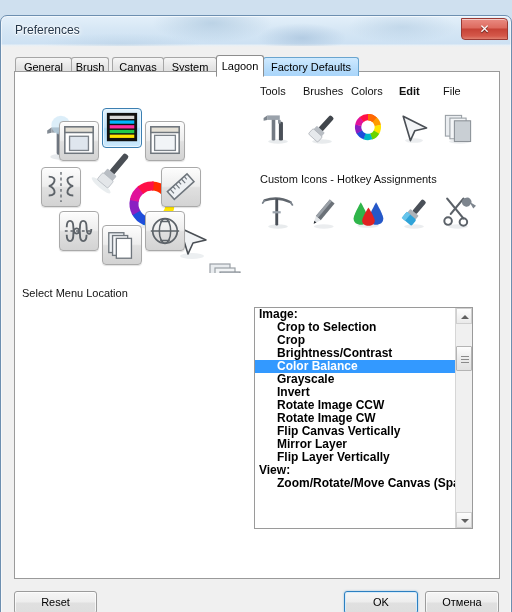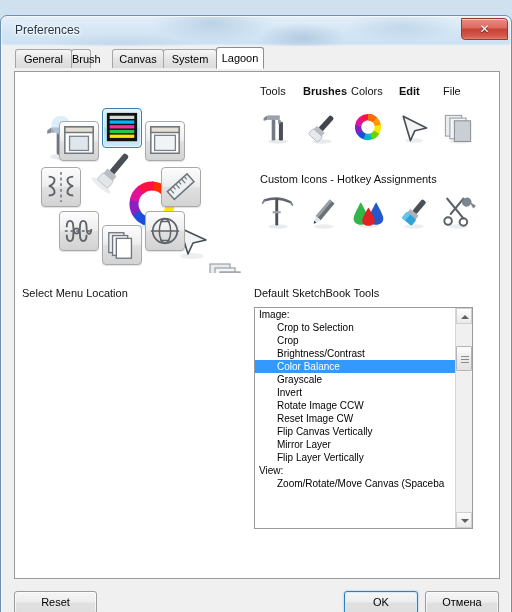--- a/index.html
+++ b/index.html
@@ -50,21 +50,21 @@
     border-radius:0 4px 0 4px;
     background:linear-gradient(to bottom,#e98b82 0%,#dd6a5e 45%,#c64236 50%,#d4584a 85%,#e08070 100%);
     box-shadow:inset 0 1px 0 rgba(255,255,255,.55);
     color:#fff;font-size:12px;font-weight:bold;
     text-align:center;line-height:20px;
     text-shadow:0 1px 1px rgba(0,0,0,.6);
     cursor:pointer;
   }
 
   
-  #tabstrip{position:absolute;left:13px;top:32px;width:486px;height:20px;}
+  #tabstrip{position:absolute;left:13px;top:40px;width:486px;height:20px;}
   .tab{
     position:absolute;top:1px;height:19px;box-sizing:border-box;
     background:linear-gradient(to bottom,#f6f6f6,#e4e4e4 55%,#dcdcdc);
     border:1px solid #a6a6a6;border-bottom:none;
     border-radius:3px 3px 0 0;
     font-size:11px;line-height:18px;text-align:center;color:#000;
     cursor:pointer;white-space:nowrap;
   }
   .tab.active{
     top:-1px;height:22px;line-height:20px;
@@ -112,22 +112,22 @@
   .locbtn svg{display:block;}
 
   
   #listbox{
     position:absolute;left:239px;top:235px;width:219px;height:222px;
     box-sizing:border-box;background:#fff;border:1px solid #9a9a9a;
     overflow:hidden;
   }
   #listinner{position:absolute;left:0;top:0;right:17px;top:0;bottom:0;overflow:hidden;}
   .litem{
-    height:13px;line-height:13px;font-size:10px;color:#000;
-    white-space:nowrap;overflow:hidden;padding-left:4px;cursor:default;
+    height:13px;line-height:13px;font-size:12px;color:#000;
+    white-space:nowrap;overflow:hidden;padding-left:4px;cursor:default;font-weight:bold;
   }
   .litem.ind{padding-left:22px;}
   .litem.sel{background:#3399ff;color:#fff;}
   
   #vscroll{position:absolute;right:0;top:0;width:17px;height:100%;background:#f0f0f0;border-left:1px solid #d6d6d6;box-sizing:border-box;}
   .sbbtn{position:absolute;left:0;width:16px;height:16px;background:linear-gradient(to bottom,#fdfdfd,#eaeaea);border:1px solid #cfcfcf;box-sizing:border-box;cursor:pointer;}
   .sbbtn.up{top:0;}
   .sbbtn.dn{bottom:0;}
   .sbarrow{position:absolute;left:4px;top:6px;width:0;height:0;}
   .sbbtn.up .sbarrow{border-left:4px solid transparent;border-right:4px solid transparent;border-bottom:4px solid #606060;}
@@ -166,24 +166,25 @@
       <div class="b2"></div>
       <div class="b3"></div>
       <div class="b4"></div>
   </div>
 
   <div id="title">Preferences</div>
   <div id="closebtn">✕</div>
 
   <div id="tabstrip">
       <div class="tab" style="left: 1px; width: 57px;">General</div>
-      <div class="tab" style="left: 57px; width: 20px;">Brush</div>
+      <div class="tab" style="left: 57px; width: 38px;">Brush</div>
       <div class="tab" style="left: 98px; width: 52px;">Canvas</div>
       <div class="tab" style="left: 149px; width: 54px;">System</div>
       <div class="tab active" style="left: 202px; width: 48px;">Lagoon</div>
+      <div class="tab hover" style="left: 249px; width: 96px;">Factory Defaults</div>
     </div>
 
   <div id="tabpage">
 
     <div id="lagoonpreview">
       <svg class="arcimg" viewBox="0 0 300 300">
         <defs>
           <linearGradient id="arcg" x1="0" y1="0" x2="0.4" y2="1">
             <stop offset="0%" stop-color="#ffffff"></stop>
             <stop offset="45%" stop-color="#f2f2f2"></stop>
@@ -254,21 +255,21 @@
           <ellipse cx="0" cy="20" rx="14" ry="3" fill="#cfd6dc" opacity=".4"></ellipse>
           <rect x="-14" y="-14" width="20" height="26" fill="#e9ecef" stroke="#9aa0a6" stroke-width="1.2"></rect>
           <rect x="-9" y="-10" width="20" height="26" fill="#f2f4f6" stroke="#9aa0a6" stroke-width="1.2"></rect>
           <rect x="-4" y="-6" width="20" height="26" fill="#c9cfd4" stroke="#8c9298" stroke-width="1.2"></rect>
         </g>
       </svg>
     </div>
 
     <div id="colheads">
         <div class="colhead" style="left: 245px; top: 13px;">Tools</div>
-        <div class="colhead" style="left: 288px; top: 13px; font-weight: bold;">Brushes</div>
+        <div class="colhead" style="left: 288px; top: 13px;">Brushes</div>
         <div class="colhead" style="left: 336px; top: 13px;">Colors</div>
         <div class="colhead" style="left: 384px; top: 13px; font-weight: bold;">Edit</div>
         <div class="colhead" style="left: 428px; top: 13px;">File</div>
       </div>
     <div id="colicons">
         <div class="iconcell" style="left: 245px; top: 38px;"><svg width="36" height="36" viewBox="0 0 40 40">
             <ellipse cx="20" cy="35" rx="11" ry="2.5" fill="#ccd2d8" opacity=".45"></ellipse>
         <rect x="13" y="9" width="4" height="25" rx="1.6" fill="#737a83"></rect>
         <rect x="21" y="13" width="4.5" height="21" rx="1.6" fill="#4a5058"></rect>
         <path d="M8 6 L22 6 L22 11 L8 11 Z" fill="#9aa2ab"></path>
@@ -346,21 +347,20 @@
             <ellipse cx="20" cy="35" rx="11" ry="2.5" fill="#ccd2d8" opacity=".4"></ellipse>
         <path d="M8 4 L26 26" stroke="#5b6168" stroke-width="2.4" stroke-linecap="round"></path>
         <path d="M26 4 L12 21" stroke="#5b6168" stroke-width="2.4" stroke-linecap="round"></path>
         <circle cx="9" cy="29" r="4.2" fill="none" stroke="#5b6168" stroke-width="2.2"></circle>
         <circle cx="26" cy="30" r="4.2" fill="none" stroke="#5b6168" stroke-width="2.2"></circle>
         <path d="M29 3 a5 5 0 1 0 5 7 l3 5 l3 -3 l-5 -3 a5 5 0 0 0 -6 -6 z" fill="#7d858e"></path>
           </svg></div>
       </div>
 
     <div class="grouplabel" style="left:7px;top:215px;">Select Menu Location</div>
-    <div class="grouplabel" style="left:239px;top:215px;">Default SketchBook Tools</div>
 
     <div id="locring">
         <div class="locbtn" style="left: 44px; top: 49px;">
           <svg width="34" height="34" viewBox="0 0 36 36" style="margin: 2px;">
             <rect x="3" y="3" width="30" height="28" fill="#fff" stroke="#6f767d" stroke-width="1.6"></rect>
        <rect x="3" y="3" width="30" height="6" fill="#e4e0d6" stroke="#6f767d" stroke-width="1.6"></rect>
        <rect x="8" y="13" width="20" height="15" fill="#dfe6ee" stroke="#7c838a" stroke-width="1.4"></rect>
           </svg>
         </div>
         <div class="locbtn sel" style="left: 87px; top: 36px;">
@@ -422,21 +422,21 @@
     <div id="listbox">
       <div id="listinner">
           <div class="litem">Image:</div>
           <div class="litem ind">Crop to Selection</div>
           <div class="litem ind">Crop</div>
           <div class="litem ind">Brightness/Contrast</div>
           <div class="litem ind sel">Color Balance</div>
           <div class="litem ind">Grayscale</div>
           <div class="litem ind">Invert</div>
           <div class="litem ind">Rotate Image CCW</div>
-          <div class="litem ind">Reset Image CW</div>
+          <div class="litem ind">Rotate Image CW</div>
           <div class="litem ind">Flip Canvas Vertically</div>
           <div class="litem ind">Mirror Layer</div>
           <div class="litem ind">Flip Layer Vertically</div>
           <div class="litem">View:</div>
           <div class="litem ind">Zoom/Rotate/Move Canvas (Spaceba</div>
         </div>
       <div id="vscroll">
         <div class="sbbtn up">
             <div class="sbarrow"></div>
           </div>

